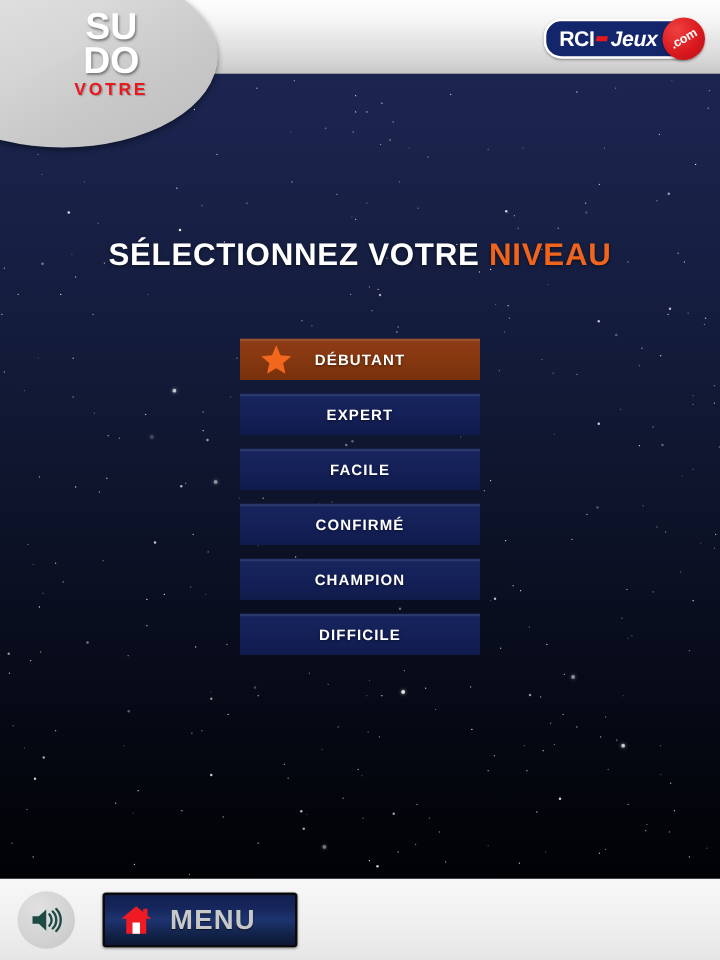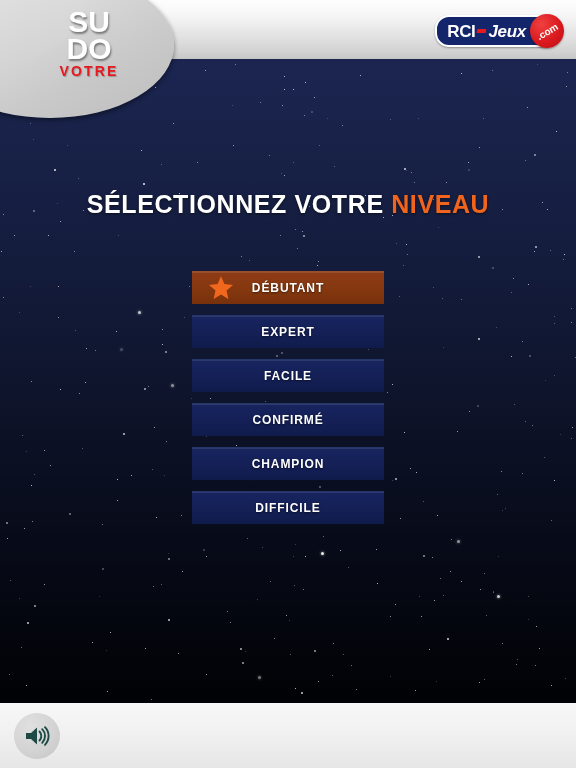--- a/index.html
+++ b/index.html
@@ -693,16 +693,24 @@
 
     <div class="sound-btn">
       <svg class="speaker-icon" width="26" height="22" viewBox="0 0 26 22">
         <path d="M2 8 H7 L13 2.5 V19.5 L7 14 H2 Z" fill="#1d4a44"></path>
         <path d="M15.5 6.5 A6.5 6.5 0 0 1 15.5 15.5" stroke="#1d4a44" stroke-width="1.9" fill="none" stroke-linecap="round"></path>
         <path d="M18.2 4.2 A9.6 9.6 0 0 1 18.2 17.8" stroke="#1d4a44" stroke-width="1.9" fill="none" stroke-linecap="round"></path>
         <path d="M21 2.2 A12.6 12.6 0 0 1 21 19.8" stroke="#1d4a44" stroke-width="1.9" fill="none" stroke-linecap="round"></path>
       </svg>
     </div>
 
+    <div class="menu-btn">
+      <svg class="home-icon" viewBox="0 0 26 24">
+        <path d="M13 1 L25 11 H21 V23 H5 V11 H1 Z" fill="#ee1b24"></path>
+        <rect x="10" y="14" width="6" height="9" fill="#ffffff"></rect>
+        <rect x="18.5" y="3" width="3.5" height="6" fill="#ee1b24"></rect>
+      </svg>
+      <span class="menu-label">MENU</span>
+    </div>
 
   </div>
 
 </div>
 
 </body></html>

